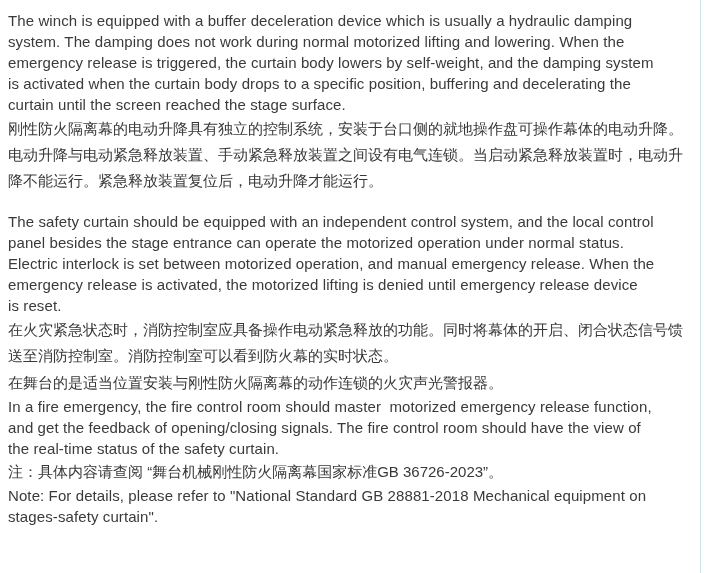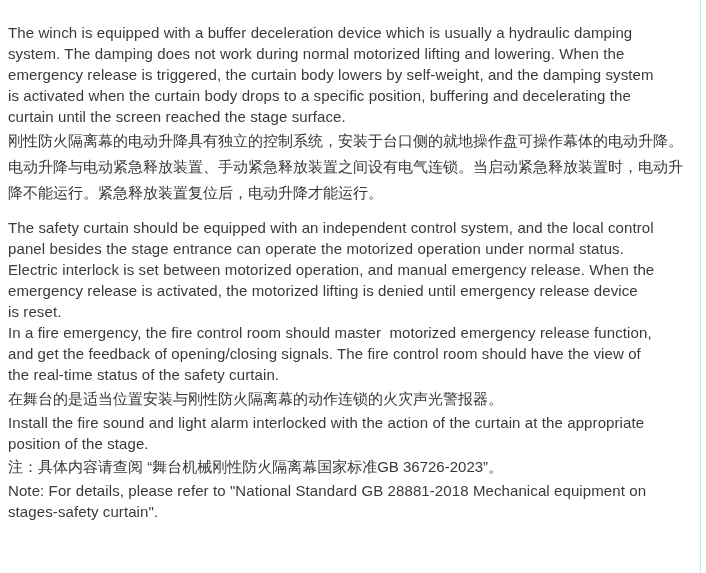--- a/index.html
+++ b/index.html
@@ -10,21 +10,21 @@
   body {
     width: 706px;
     height: 573px;
     position: relative;
     overflow: hidden;
     font-family: "Liberation Sans", "DejaVu Sans", sans-serif;
     color: #3a3a3a;
   }
   .page {
     position: absolute;
-    top: 12px;
+    top: 0;
     left: 0;
     width: 698px;
     height: 523px;
     padding: 10px 0 16px 8px;
     box-sizing: border-box;
   }
   .para {
     margin: 0;
     white-space: pre; 
   }
@@ -34,21 +34,21 @@
     letter-spacing: 0.1px;
   }
   .zh {
     font-size: 15px;
     line-height: 26px;
     letter-spacing: 0px;
     font-weight: 500;
     color: #383838;
   }
   .m1 { margin-top: 1px; }
-  .m3 { margin-top: 11px; }
+  .m3 { margin-top: 17px; }
   .right-rule {
     position: absolute;
     top: 0;
     left: 700px;
     width: 1px;
     height: 573px;
     background: #cfe4ee;
   }
 </style>
 </head>
@@ -61,24 +61,24 @@
 is activated when the curtain body drops to a specific position, buffering and decelerating the
 curtain until the screen reached the stage surface.</div>
   <div class="para zh m1">刚性防火隔离幕的电动升降具有独立的控制系统，安装于台口侧的就地操作盘可操作幕体的电动升降。
 电动升降与电动紧急释放装置、手动紧急释放装置之间设有电气连锁。当启动紧急释放装置时，电动升
 降不能运行。紧急释放装置复位后，电动升降才能运行。</div>
   <div class="para en m3">The safety curtain should be equipped with an independent control system, and the local control
 panel besides the stage entrance can operate the motorized operation under normal status.
 Electric interlock is set between motorized operation, and manual emergency release. When the
 emergency release is activated, the motorized lifting is denied until emergency release device
 is reset.</div>
+  <div class="para zh m1">在火灾紧急状态时，消防控制室应具备操作电动紧急释放的功能。同时将幕体的开启、闭合状态信号馈
+送至消防控制室。消防控制室可以看到防火幕的实时状态。</div>
+  <div class="para zh m1">在舞台的是适当位置安装与刚性防火隔离幕的动作连锁的火灾声光警报器。</div>
   <div class="para en">In a fire emergency, the fire control room should master  motorized emergency release function,
 and get the feedback of opening/closing signals. The fire control room should have the view of
 the real-time status of the safety curtain.</div>
-  <div class="para zh m1">在舞台的是适当位置安装与刚性防火隔离幕的动作连锁的火灾声光警报器。</div>
-  <div class="para en">Install the fire sound and light alarm interlocked with the action of the curtain at the appropriate
-position of the stage.</div>
   <div class="para zh">注：具体内容请查阅 “舞台机械刚性防火隔离幕国家标准GB 36726-2023”。</div>
   <div class="para en">Note: For details, please refer to "National Standard GB 28881-2018 Mechanical equipment on
 stages-safety curtain".</div>
 </div>
 
 <div class="right-rule"></div>
 
 </body></html>

